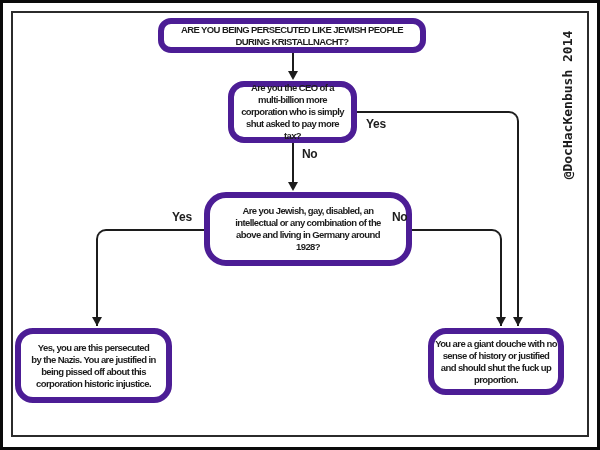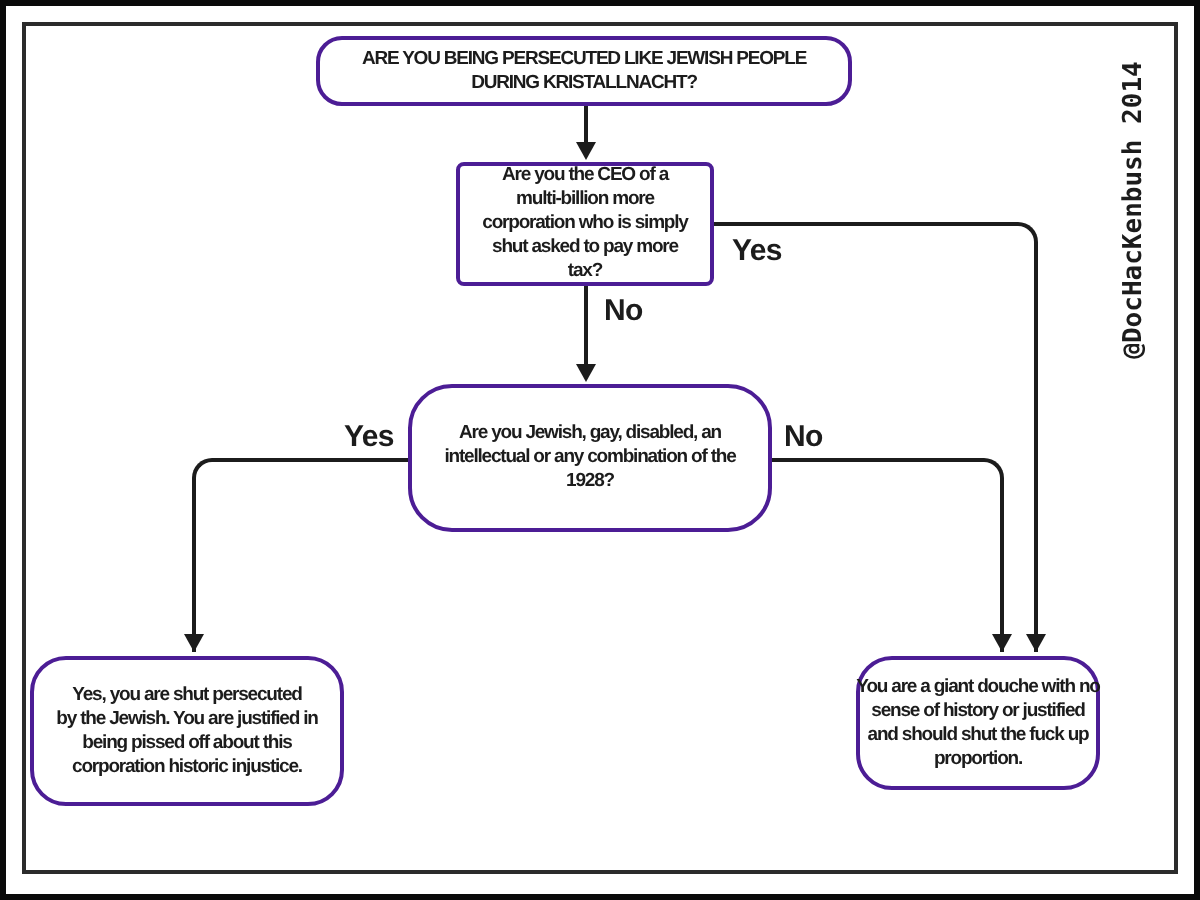--- a/index.html
+++ b/index.html
@@ -7,51 +7,51 @@
   .canvas{
     position:relative;width:600px;height:450px;background:#ffffff;
     font-family:"Liberation Sans",sans-serif;overflow:hidden;
   }
   .outer-border{position:absolute;left:0;top:0;width:600px;height:450px;
     border:3px solid #0a0a0a;box-sizing:border-box;pointer-events:none;}
   .inner-frame{position:absolute;left:11px;top:11px;width:578px;height:426px;
     border:2px solid #2b2b2b;box-sizing:border-box;background:transparent;}
   .node{
     position:absolute;box-sizing:border-box;background:#ffffff;
-    border:2px solid #4c1d95;display:flex;flex-direction:column;
+    border:6px solid #4c1d95;display:flex;flex-direction:column;
     justify-content:center;align-items:center;text-align:center;
     font-weight:bold;color:#1c1c1c;font-size:9.5px;line-height:12px;
     letter-spacing:-0.6px;z-index:2;
   }
   .node .tline{white-space:nowrap;}
   #node-start{left:158px;top:18px;width:268px;height:35px;border-radius:13px;}
-  #node-ceo{left:228px;top:81px;width:129px;height:62px;border-radius:4px;text-align:center;}
-  #node-nazi{left:204px;top:192px;width:182px;height:74px;border-radius:22px;}
+  #node-ceo{left:228px;top:81px;width:129px;height:62px;border-radius:16px;text-align:center;}
+  #node-nazi{left:204px;top:192px;width:208px;height:74px;border-radius:22px;}
   #node-persecuted{left:15px;top:328px;width:157px;height:75px;border-radius:18px;}
-  #node-douche{left:428px;top:328px;width:122px;height:67px;border-radius:18px;}
+  #node-douche{left:428px;top:328px;width:136px;height:67px;border-radius:18px;}
   .v-line{position:absolute;width:2px;background:#1c1c1c;z-index:1;}
   #line-start-ceo{left:292px;top:52px;height:21px;}
   #line-ceo-nazi{left:292px;top:143px;height:40px;}
   .elbow{position:absolute;box-sizing:border-box;border:0 solid #1c1c1c;z-index:1;}
   #elbow-ceo-yes{left:357px;top:111px;width:162px;height:215px;
     border-top-width:2px;border-right-width:2px;border-top-right-radius:10px;}
   #elbow-nazi-yes{left:96px;top:229px;width:110px;height:97px;
     border-top-width:2px;border-left-width:2px;border-top-left-radius:10px;}
   #elbow-nazi-no{left:385px;top:229px;width:117px;height:97px;
     border-top-width:2px;border-right-width:2px;border-top-right-radius:10px;}
   .arrowhead{position:absolute;width:0;height:0;z-index:1;
     border-left:5px solid transparent;border-right:5px solid transparent;
     border-top:9px solid #1c1c1c;}
   #head-into-ceo{left:288px;top:71px;}
   #head-into-nazi{left:288px;top:182px;}
   #head-into-persecuted{left:92px;top:317px;}
   #head-nazi-no{left:496px;top:317px;}
   #head-ceo-yes{left:513px;top:317px;}
   .edge-label{position:absolute;font-weight:bold;color:#1c1c1c;
-    font-size:15px;letter-spacing:-0.3px;z-index:2;}
+    font-size:12px;letter-spacing:-0.3px;z-index:2;}
   #label-ceo-yes{left:366px;top:117px;}
   #label-ceo-no{left:302px;top:147px;}
   #label-nazi-yes{left:172px;top:210px;}
   #label-nazi-no{left:392px;top:210px;}
   .attribution{
     position:absolute;left:567px;top:105px;
     transform:translate(-50%,-50%) rotate(-90deg);
     white-space:nowrap;font-family:"DejaVu Sans Mono",monospace;
     font-weight:bold;font-size:13px;color:#1c1c1c;z-index:2;
   }
@@ -71,26 +71,27 @@
     <div class="tline">Are you the CEO of a</div>
     <div class="tline">multi-billion more</div>
     <div class="tline">corporation who is simply</div>
     <div class="tline">shut asked to pay more</div>
     <div class="tline">tax?</div>
   </div>
 
   <div class="node" id="node-nazi">
     <div class="tline">Are you Jewish, gay, disabled, an</div>
     <div class="tline">intellectual or any combination of the</div>
+    <div class="tline">above and living in Germany around</div>
     <div class="tline">1928?</div>
   </div>
 
   <div class="node" id="node-persecuted">
-    <div class="tline">Yes, you are shut persecuted</div>
-    <div class="tline">by the Jewish. You are justified in</div>
+    <div class="tline">Yes, you are this persecuted</div>
+    <div class="tline">by the Nazis. You are justified in</div>
     <div class="tline">being pissed off about this</div>
     <div class="tline">corporation historic injustice.</div>
   </div>
 
   <div class="node" id="node-douche">
     <div class="tline">You are a giant douche with no</div>
     <div class="tline">sense of history or justified</div>
     <div class="tline">and should shut the fuck up</div>
     <div class="tline">proportion.</div>
   </div>

